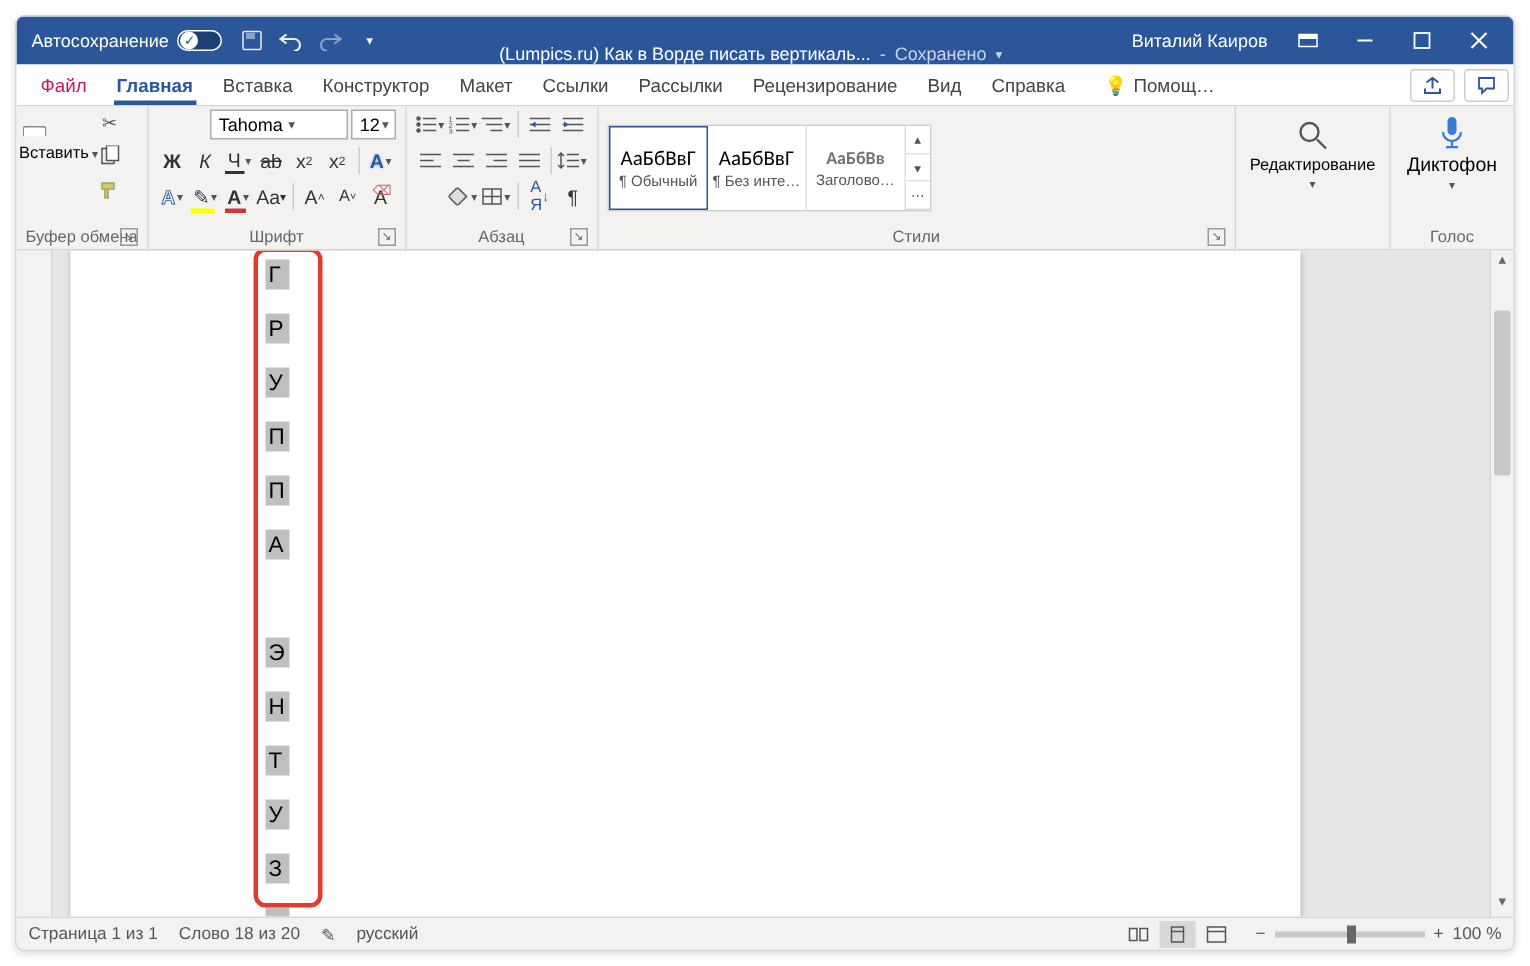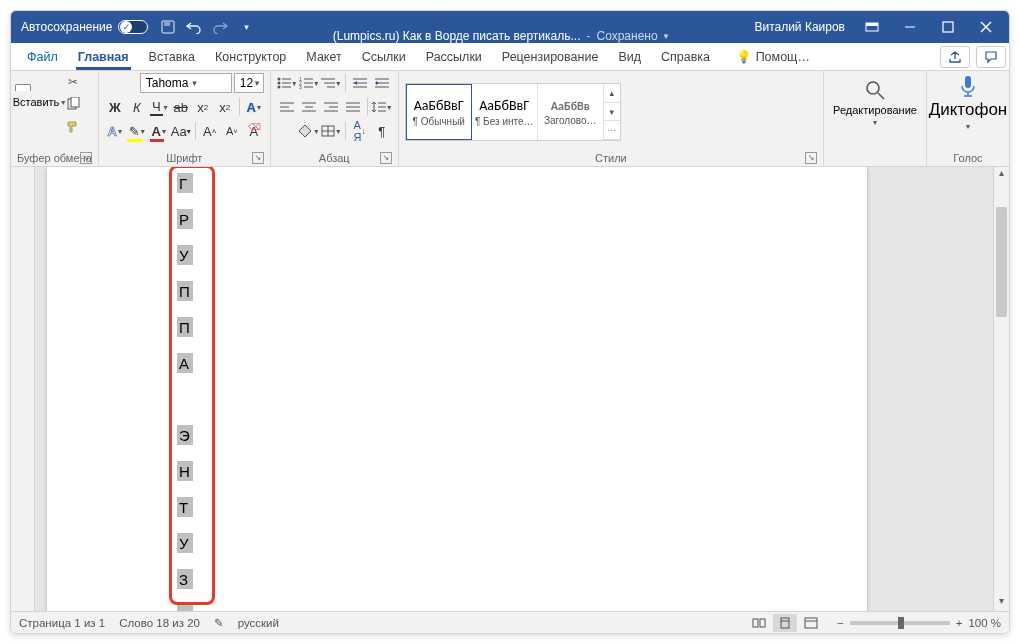--- a/index.html
+++ b/index.html
@@ -17,21 +17,21 @@
   .qat-icon { width:16px; height:16px; display:flex; align-items:center; justify-content:center; opacity:.9; }
   .titlebar .doc { flex:1; display:flex; align-items:center; justify-content:center; gap:6px; font-size:12px; overflow:hidden;margin-top:18px; }
   .titlebar .doc span.dim { opacity:.75; }
   .titlebar .user { display:flex; align-items:center; gap:6px; margin: 0 8px; }
   .titlebar .winbtns { display:flex; }
   .winbtn { width:38px; height:32px; display:flex; align-items:center; justify-content:center; }
 
   
   .tabs { background:#fff; border-bottom:1px solid #d4d4d4; display:flex; align-items:stretch; height:28px; padding-left:6px; }
   .tab { padding:0 10px; display:flex; align-items:center; font-size:12.5px; color:#444; }
-  .tab.file { color:#0369a1; font-weight:400; }
+  .tab.file { color:#be185d; font-weight:400; }
   .tab.active { color:#2b579a; font-weight:600; position:relative; }
   .tab.active::after { content:""; position:absolute; left:8px; right:8px; bottom:0; height:3px; background:#2b579a; }
   .tab.search { margin-left:6px; }
   .tabs .spacer { flex:1; }
   .tabs .right { display:flex; align-items:center; }
   .tabs .right .sharebtn { width:30px; height:22px; margin:3px; border:1px solid #ccc; border-radius:3px; display:flex; align-items:center; justify-content:center; color:#2b579a; }
 
   
   .ribbon { background:#f3f2f1; border-bottom:1px solid #d4d4d4; display:flex; height:96px; }
   .group { border-right:1px solid #d8d8d8; padding:2px 6px 0 6px; display:flex; flex-direction:column; position:relative; }
@@ -433,21 +433,21 @@
 
     <div class="group" style="border-right:none;">
       <div class="body">
         <div class="vbtn" style="width:70px;">
           <div class="ic">
               <svg width="20" height="24">
                 <rect x="7" y="2" width="6" height="12" rx="3" fill="#3a7bd5"></rect>
                 <path d="M4 12a6 6 0 0 0 12 0 M10 18v4 M6 22h8" fill="none" stroke="#3a7bd5" stroke-width="1.5"></path>
               </svg>
             </div>
-          <span style="font-size:17px;">Диктофон</span>
+          <span style="font-size:13px;">Диктофон</span>
           <span style="font-size:8px;color:#555;">▾</span>
         </div>
       </div>
       <div class="label"><span>Голос</span></div>
     </div>
 
   </div>
 
   <div class="docarea">
     <div class="ruler-left"></div>

